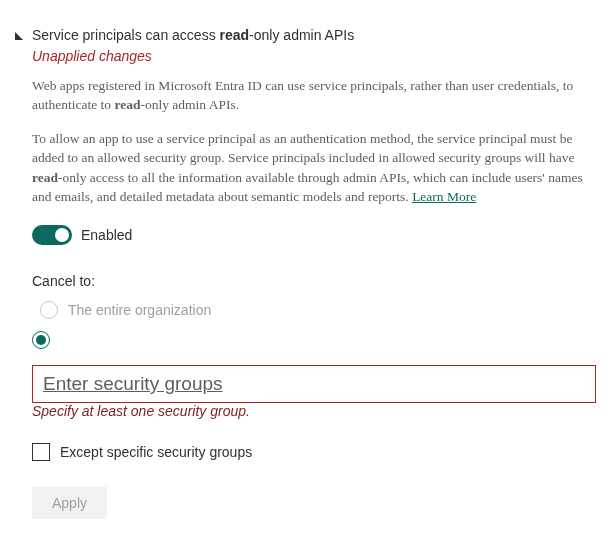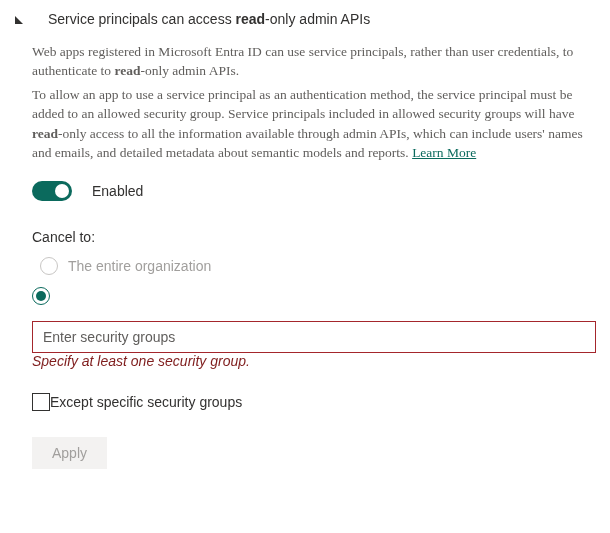--- a/index.html
+++ b/index.html
@@ -11,21 +11,22 @@
       color: #323130;
       background: #fff;
       width: 610px;
     }
     .setting {
       padding: 10px 14px 20px 14px;
     }
     .header-row {
       display: flex;
       align-items: flex-start;
-      gap: 24px;
+      gap: 8px;
+      margin-top: 16px;
     }
     .caret {
       width: 10px;
       height: 14px;
       margin-top: 3px;
       flex-shrink: 0;
       display: flex;
       align-items: center;
       justify-content: center;
       cursor: pointer;
@@ -48,30 +49,30 @@
       font-size: 14px;
     }
     .desc {
       color: #605e5c;
       margin-top: 12px;
       line-height: 1.45;
       font-size: 13.5px;
       font-family: Liberation Serif, serif;
     }
     .desc b { font-weight: 600; }
-    .desc + .desc { margin-top: 4px; }
+    .desc + .desc { margin-top: 14px; }
     .learn-more {
       color: #0b6a5d;
       text-decoration: underline;
       cursor: pointer;
     }
     .toggle-row {
       display: flex;
       align-items: center;
-      gap: 20px;
+      gap: 9px;
       margin-top: 18px;
     }
     .toggle {
       position: relative;
       width: 40px;
       height: 20px;
       border-radius: 10px;
       background: #0b6a5d;
       cursor: pointer;
     }
@@ -128,35 +129,37 @@
       display: none;
     }
     .radio-row.selected .radio-inner { display: block; }
     .radio-label { font-size: 14px; color: #323130; }
     .radio-row.disabled .radio-label { color: #a19f9d; }
     .input-field {
       margin-top: 16px;
       width: 100%;
       border: 1px solid #a4262c;
       padding: 7px 10px;
-      font-size: 14px;
+      font-size: 19px;
       font-family: inherit;
       color: #605e5c;
       outline: none;
+      text-decoration: underline;
     }
     .input-field::placeholder { color: #605e5c; }
     .validation {
       color: #7f1d1d;
       font-style: italic;
       font-size: 14px;
       margin-top: 0;
     }
     .checkbox-row {
       display: flex;
       align-items: center;
+      gap: 10px;
       margin-top: 24px;
       cursor: pointer;
     }
     .checkbox-box {
       width: 18px;
       height: 18px;
       border: 1px solid #323130;
       flex-shrink: 0;
     }
     .button-row {
@@ -193,20 +196,21 @@
       <svg width="8" height="8" viewBox="0 0 8 8">
           <path d="M0 8 L8 8 L0 0 Z" fill="#323130"></path>
         </svg>
     </div>
     <div class="title">
       <span>Service principals can access </span><b>read</b><span>-only admin APIs</span>
     </div>
   </div>
 
   <div class="content">
+    <div class="unapplied">Unapplied changes</div>
 
     <div class="desc">
       <span>Web apps registered in Microsoft Entra ID can use service principals, rather than user credentials, to authenticate to </span><b>read</b><span>-only admin APIs.</span>
     </div>
 
     <div class="desc">
       <span>To allow an app to use a service principal as an authentication method, the service principal must be added to an allowed security group. Service principals included in allowed security groups will have </span><b>read</b><span>-only access to all the information available through admin APIs, which can include users' names and emails, and detailed metadata about semantic models and reports.  </span><span class="learn-more">Learn More</span>
     </div>
 
     <div class="toggle-row">

